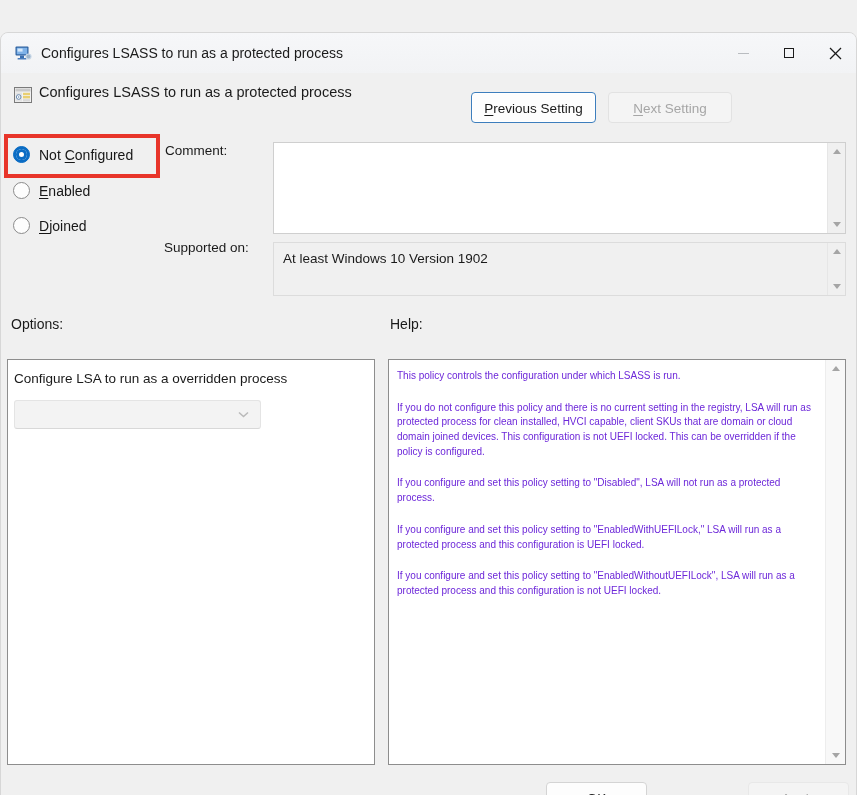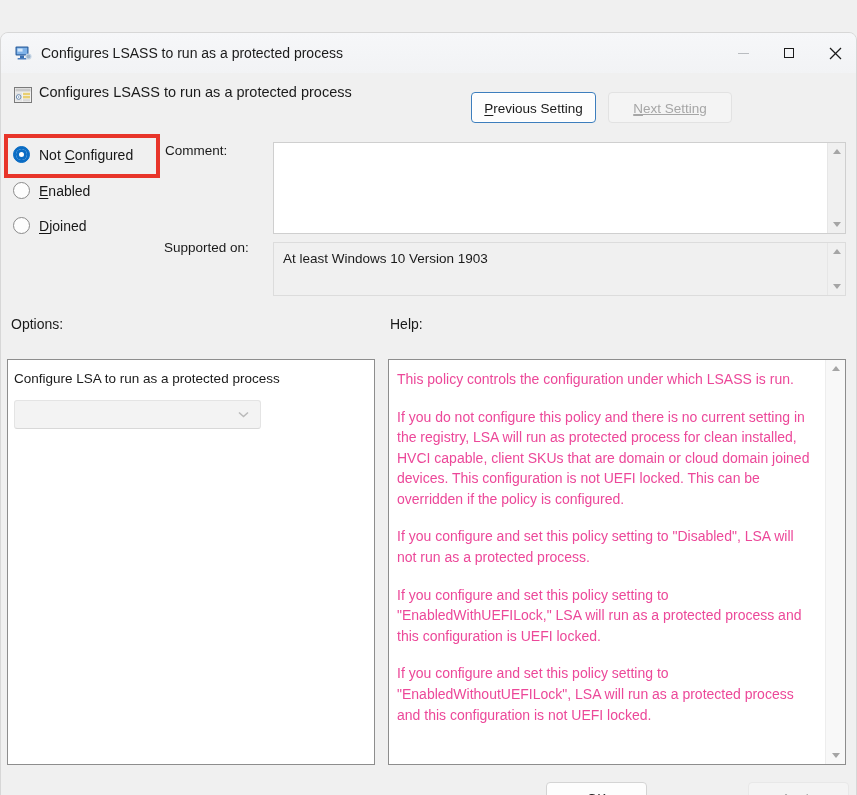--- a/index.html
+++ b/index.html
@@ -110,21 +110,20 @@
     width: 125px;
     border: 1.6px solid #3d7ebd;
     box-shadow: inset 0 0 0 1px #ffffff;
   }
   #next-setting-button {
     left: 607px;
     width: 124px;
     color: #a6a6a6;
     background: #f4f4f4;
     border: 1px solid #e2e2e2;
-    text-decoration: underline;
   }
   .ul { text-decoration: underline; text-underline-offset: 1.5px; }
 
   
   .radio-row {
     position: absolute;
     left: 12px;
     display: flex;
     align-items: center;
     cursor: default;
@@ -302,23 +301,23 @@
     box-sizing: border-box;
     display: flex;
   }
   #help-text {
     flex: 1;
     padding: 9px 10px 0 8px;
     overflow: hidden;
   }
   #help-text p {
     margin: 0 0 17px 0;
-    font-size: 14px;
+    font-size: 10px;
     line-height: 1.47;
-    color: #ec4899;
+    color: #6d28d9;
   }
   #help-scroll {
     width: 19px;
     background: #f8f8f8;
     border-left: 1px solid #ededed;
     display: flex;
     flex-direction: column;
     justify-content: space-between;
     align-items: center;
     flex: none;
@@ -423,36 +422,36 @@
           <span class="tri-up"></span>
         </div>
       <div class="sb-arrow">
           <span class="tri-down"></span>
         </div>
     </div>
   </div>
 
   <div class="field-label" id="supported-label">Supported on:</div>
   <div class="textbox" id="supported-box">
-    <div class="textbox-content">At least Windows 10 Version 1903</div>
+    <div class="textbox-content">At least Windows 10 Version 1902</div>
     <div class="vscroll">
       <div class="sb-arrow">
           <span class="tri-up"></span>
         </div>
       <div class="sb-arrow">
           <span class="tri-down"></span>
         </div>
     </div>
   </div>
 
   <div id="options-label">Options:</div>
   <div id="help-label">Help:</div>
 
   <div id="options-panel">
-    <div id="option-caption">Configure LSA to run as a protected process</div>
+    <div id="option-caption">Configure LSA to run as a overridden process</div>
     <div id="option-dropdown">
       <span class="dd-value"></span>
       <svg class="dd-chevron" width="11" height="7" viewBox="0 0 11 7">
         <polyline points="1,1.5 5.5,5.5 10,1.5" fill="none" stroke="#b9b9b9" stroke-width="1.5"></polyline>
       </svg>
     </div>
   </div>
 
   <div id="help-panel">
     <div id="help-text">

